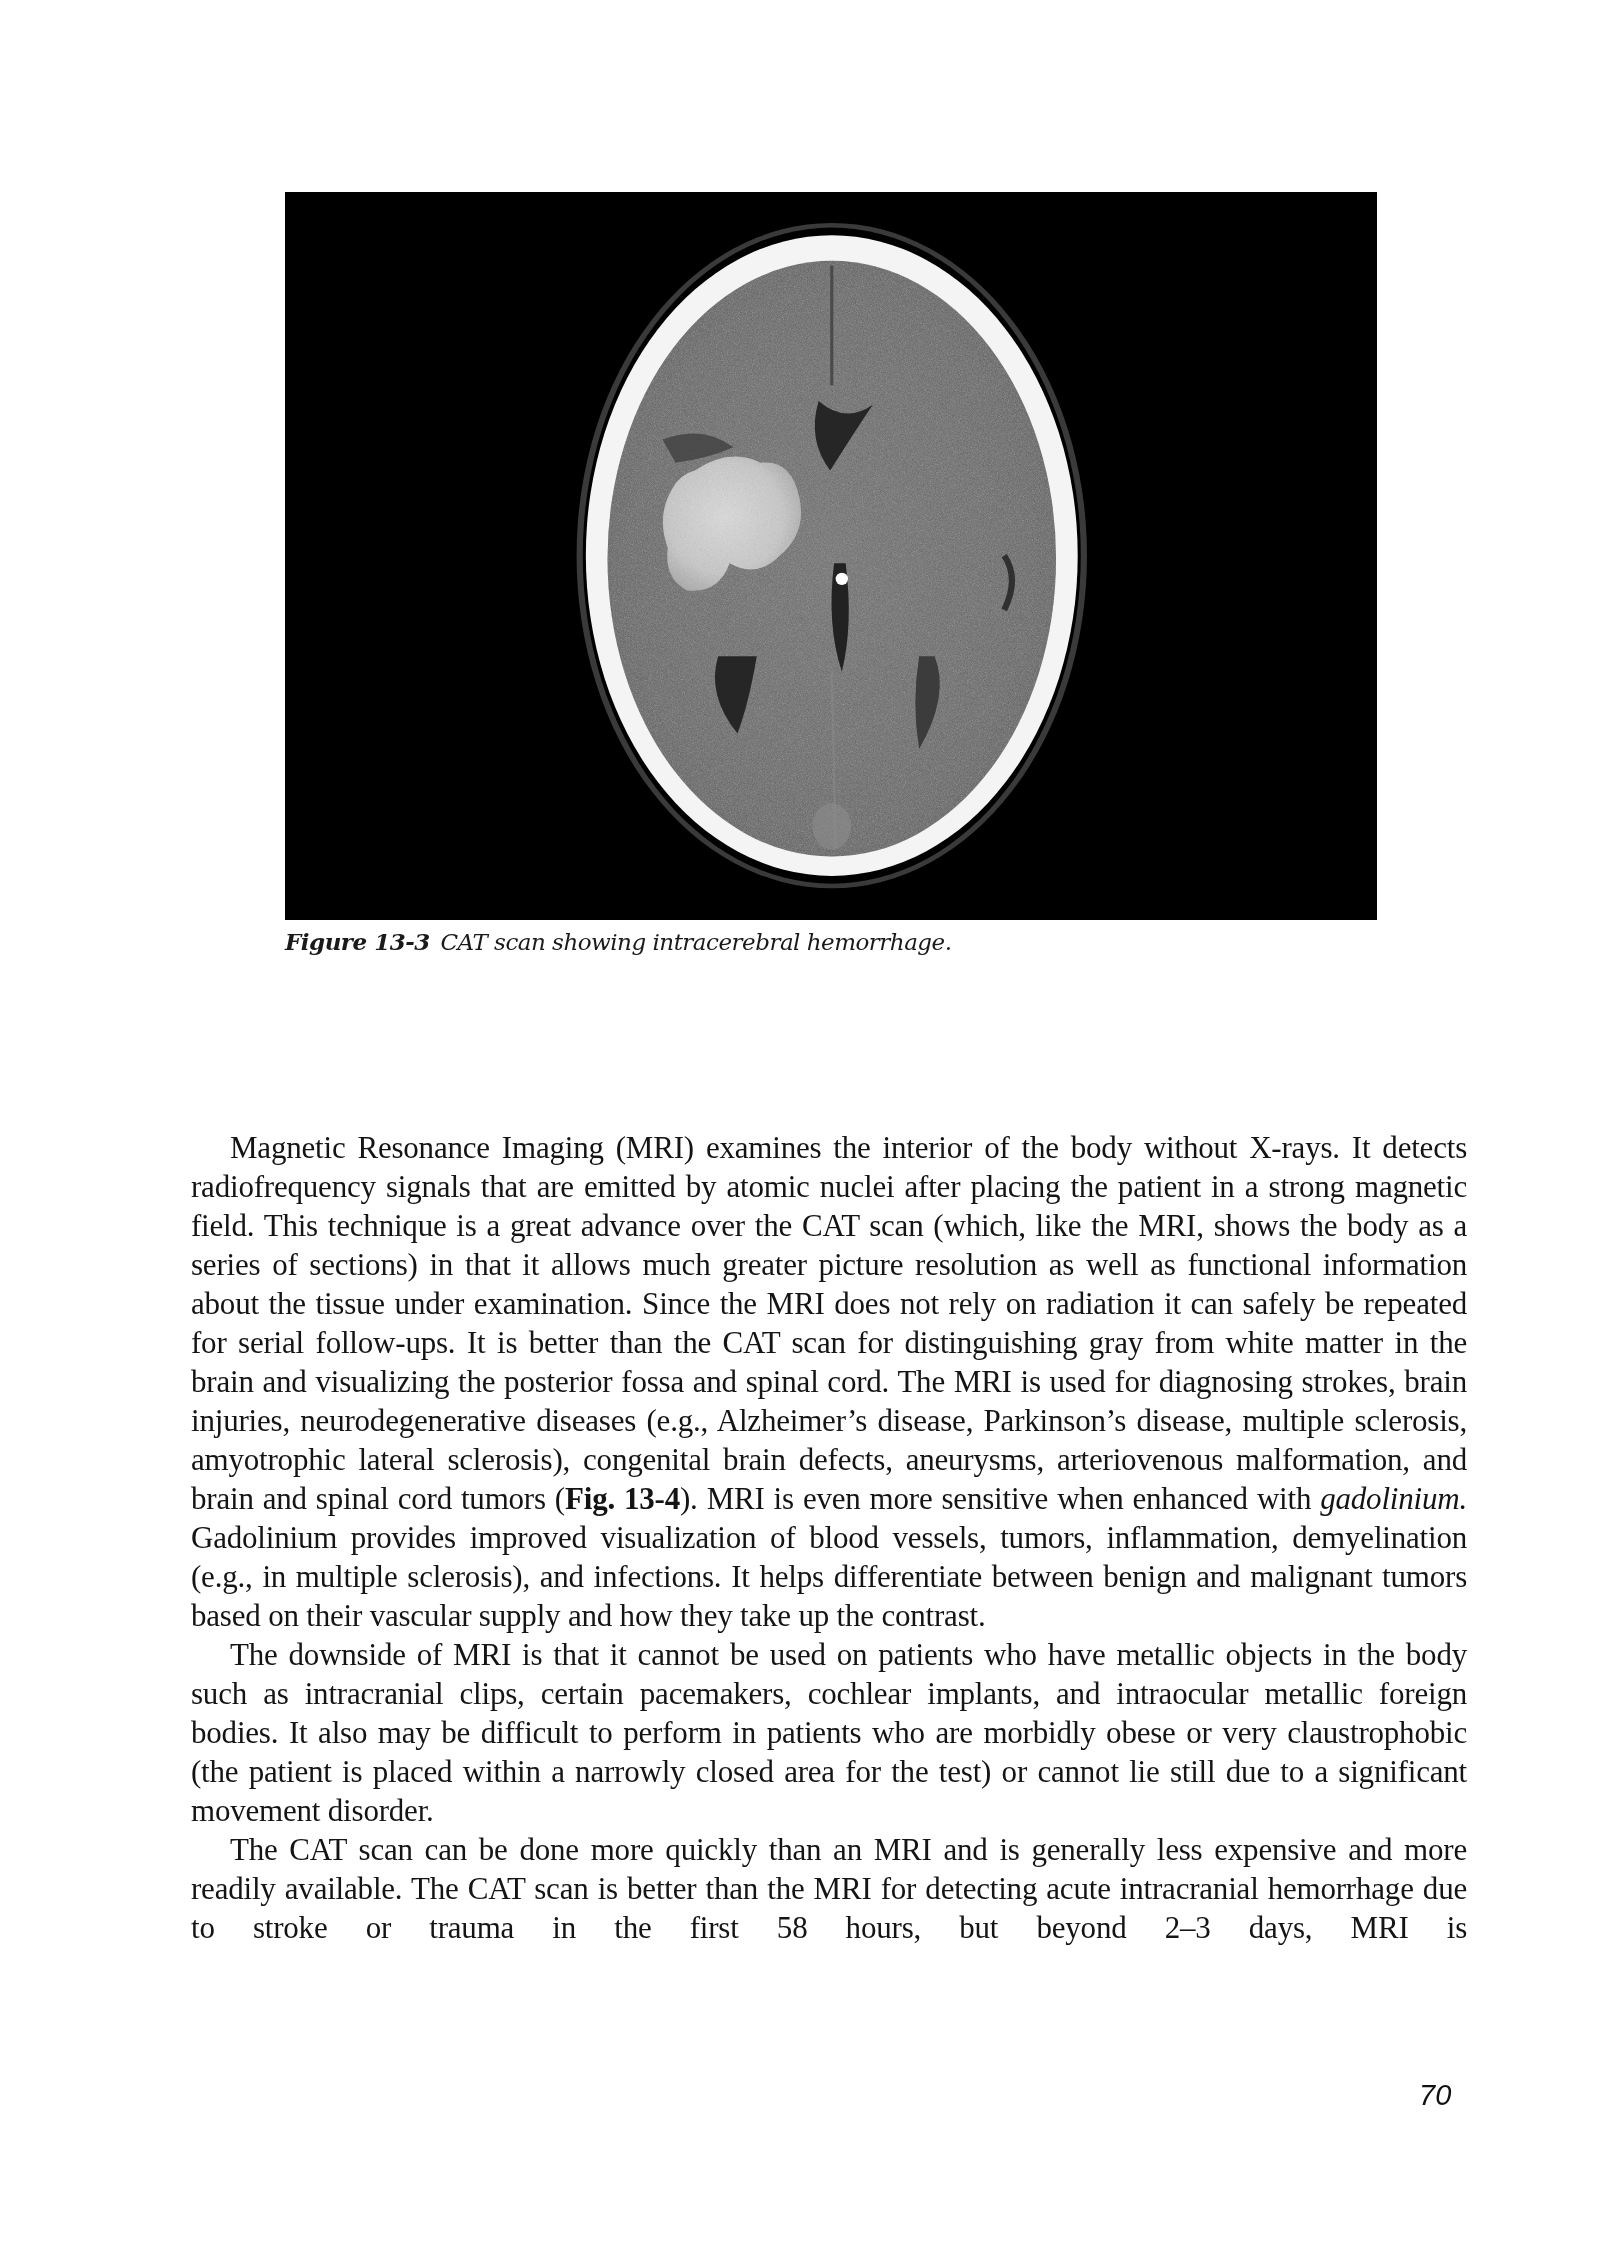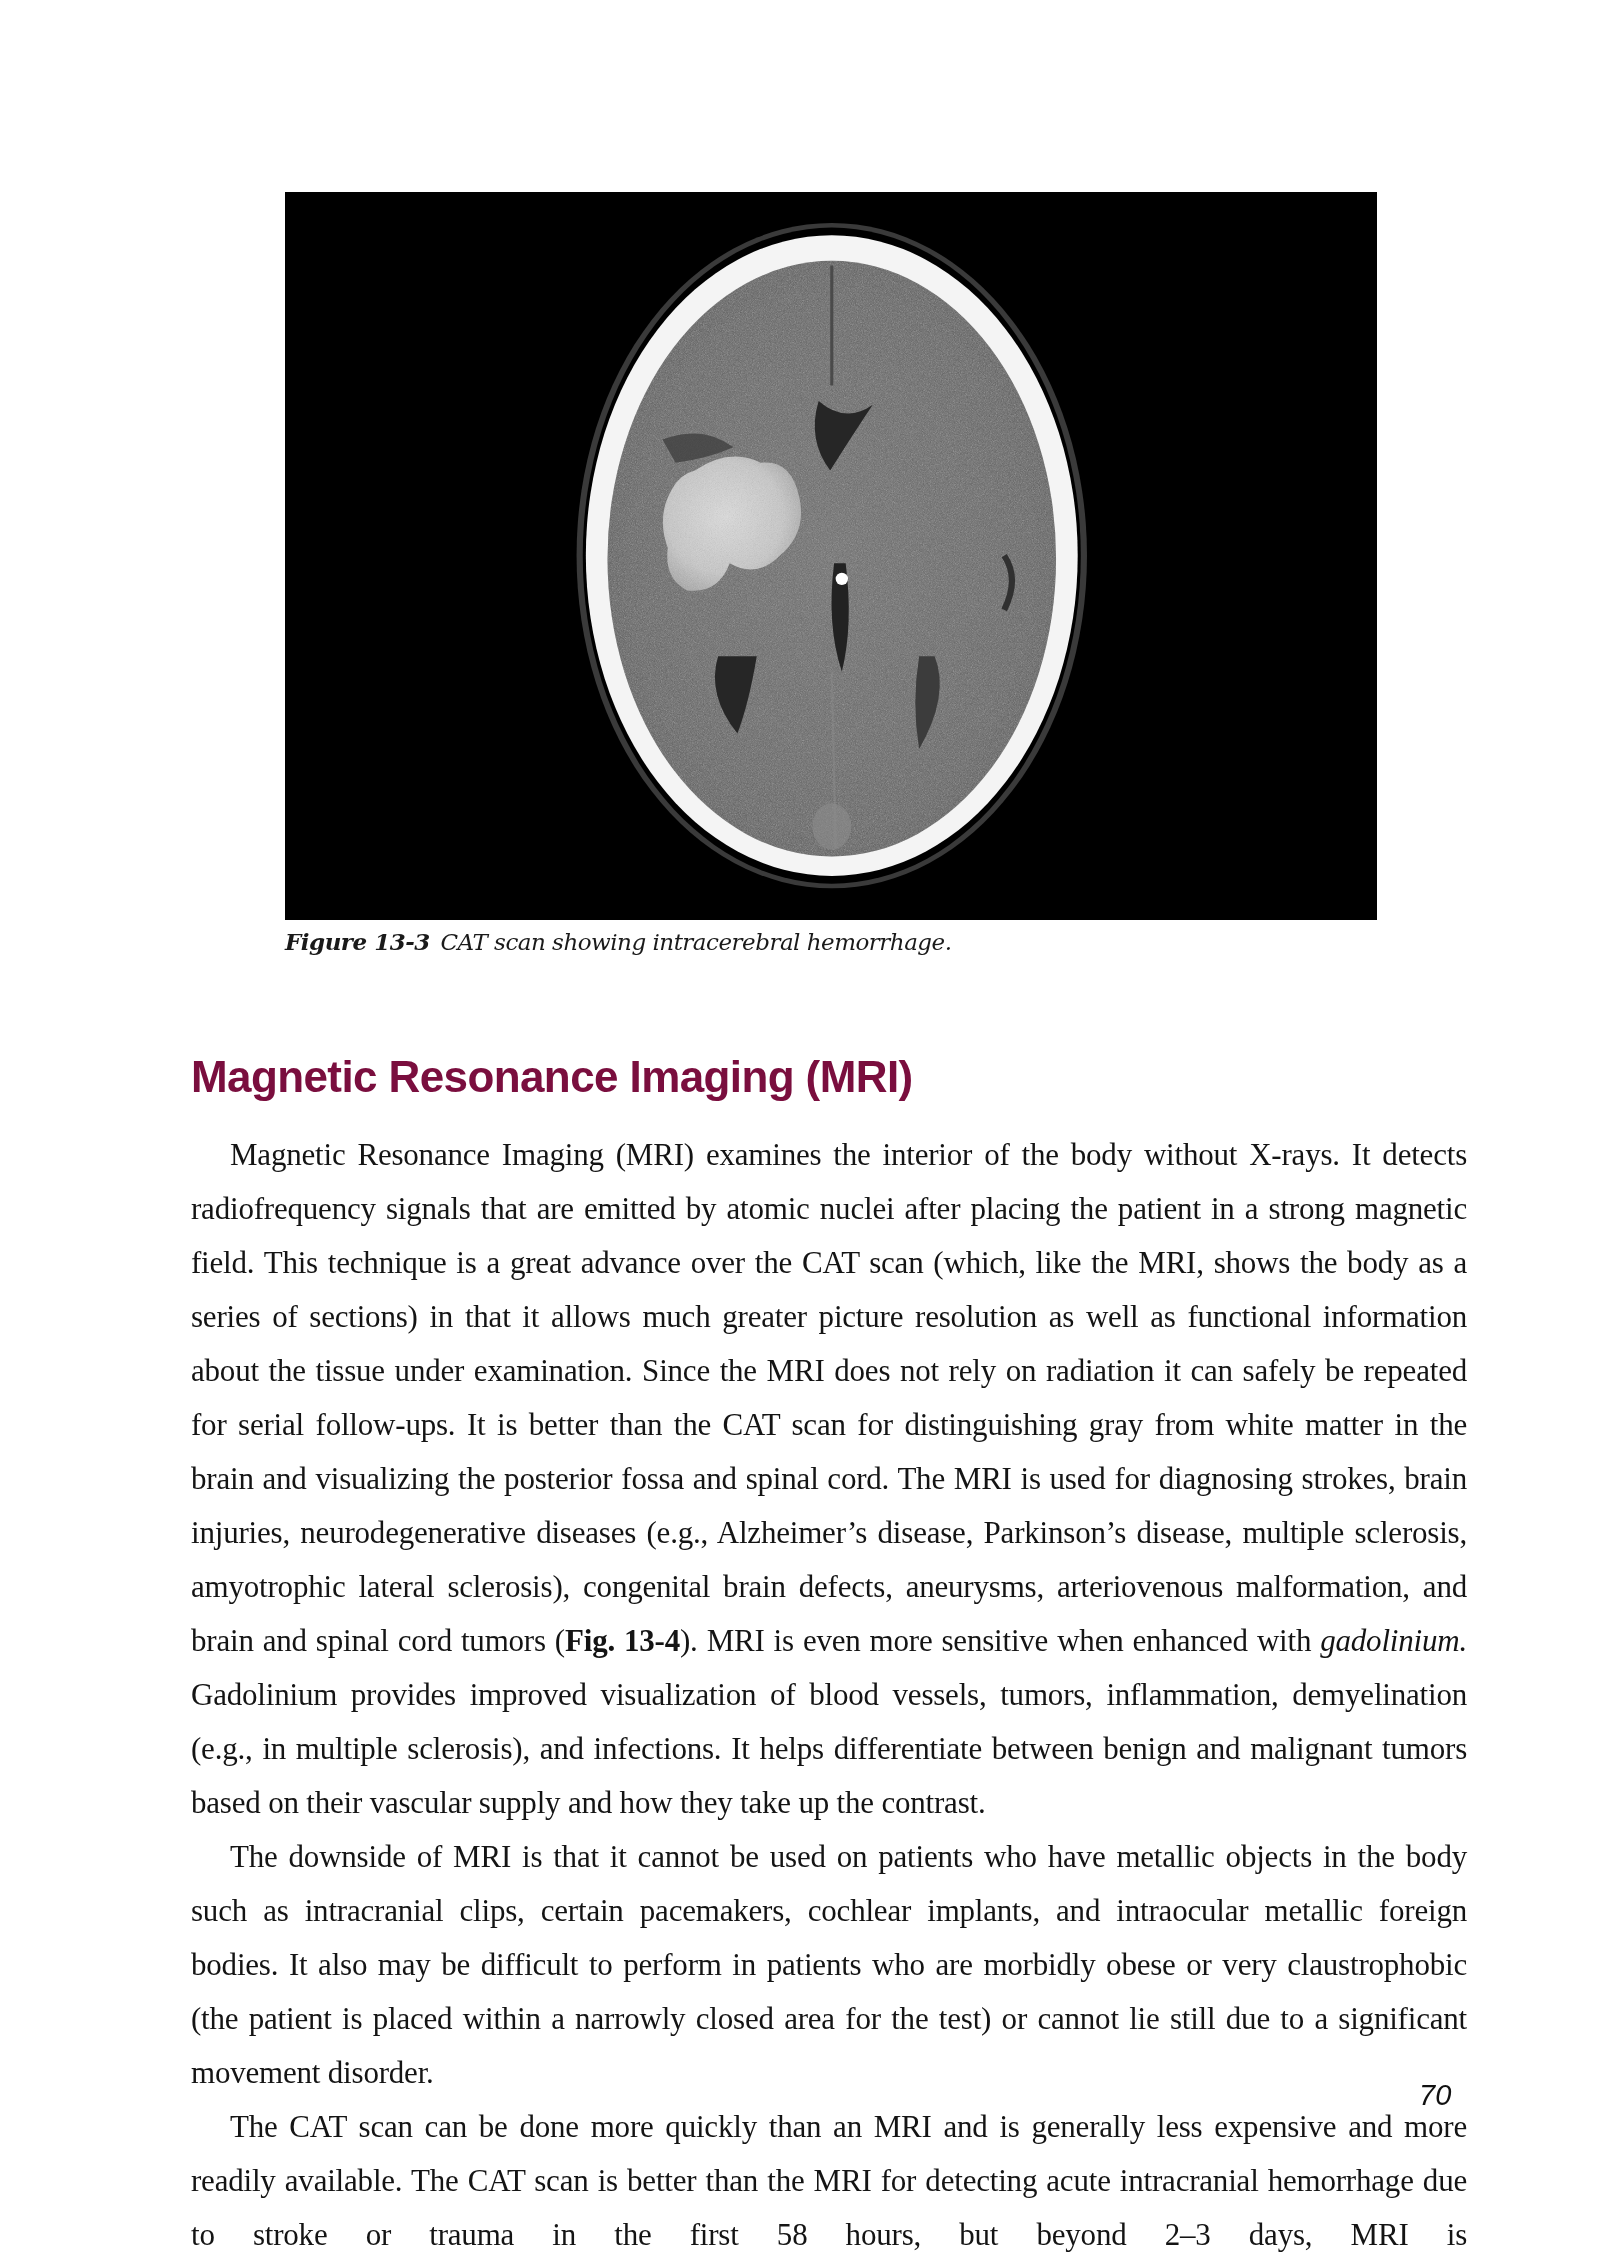--- a/index.html
+++ b/index.html
@@ -64,21 +64,21 @@
     white-space: nowrap;
   }
   
   .body-text {
     position: absolute;
     left: 191px;
     top: 1128px;
     width: 1276px;
     font-family: "Liberation Serif", serif;
     font-size: 31px;
-    line-height: 54px;
+    line-height: 39px;
     color: #141414;
     text-align: justify;
     letter-spacing: -0.2px;
   }
   .body-text p {
     margin: 0;
     text-indent: 39px;
   }
   .body-text p:first-child {
     text-indent: 39px;
@@ -153,21 +153,20 @@
       <path d="M530 360 Q575 330 615 350 Q655 345 665 395 Q675 440 640 470 Q610 500 575 480 Q560 520 520 515 Q490 500 495 460 Q480 420 500 385 Q510 365 530 360 Z" fill="url(#bleedGrad)" filter="url(#noise)"></path>
 
       <ellipse cx="707" cy="820" rx="25" ry="30" fill="#8c8c8c" opacity="0.6"></ellipse>
     </svg>
   </div>
 
   <div class="caption">
     <span class="fig-label">Figure 13-3</span><span>CAT scan showing intracerebral hemorrhage.</span>
   </div>
 
-  <h2 class="section-heading" style="color: rgb(122, 14, 62);">Magnetic Resonance Imaging (MRI)</h2>
 
   <div class="body-text">
     <p>
       <span>Magnetic Resonance Imaging (MRI) examines the interior of the body without X-rays. It detects radiofrequency signals that are emitted by atomic nuclei after placing the patient in a strong magnetic field. This technique is a great advance over the CAT scan (which, like the MRI, shows the body as a series of sections) in that it allows much greater picture resolution as well as functional information about the tissue under examination. Since the MRI does not rely on radiation it can safely be repeated for serial follow-ups. It is better than the CAT scan for distinguishing gray from white matter in the brain and visualizing the posterior fossa and spinal cord. The MRI is used for diagnosing strokes, brain injuries, neurodegenerative diseases (e.g., Alzheimer’s disease, Parkinson’s disease, multiple sclerosis, amyotrophic lateral sclerosis), congenital brain defects, aneurysms, arteriovenous malformation, and brain and spinal cord tumors (</span><span class="ref-bold">Fig. 13-4</span><span>). MRI is even more sensitive when enhanced with </span><span class="term-italic">gadolinium.</span><span> Gadolinium provides improved visualization of blood vessels, tumors, inflammation, demyelination (e.g., in multiple sclerosis), and infections. It helps differentiate between benign and malignant tumors based on their vascular supply and how they take up the contrast.</span>
     </p>
     <p>
       <span>The downside of MRI is that it cannot be used on patients who have metallic objects in the body such as intracranial clips, certain pacemakers, cochlear implants, and intraocular metallic foreign bodies. It also may be difficult to perform in patients who are morbidly obese or very claustrophobic (the patient is placed within a narrowly closed area for the test) or cannot lie still due to a significant movement disorder.</span>
     </p>
     <p style="text-align: justify; text-align-last: justify;">
       <span>The CAT scan can be done more quickly than an MRI and is generally less expensive and more readily available. The CAT scan is better than the MRI for detecting acute intracranial hemorrhage due to stroke or trauma in the first 58 hours, but beyond 2–3 days, MRI is</span>

